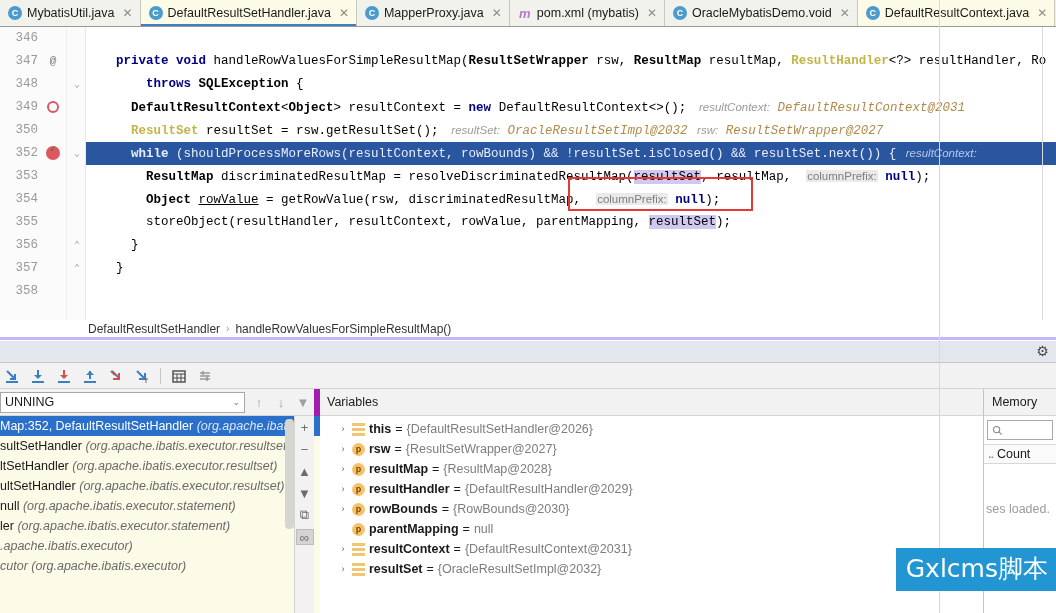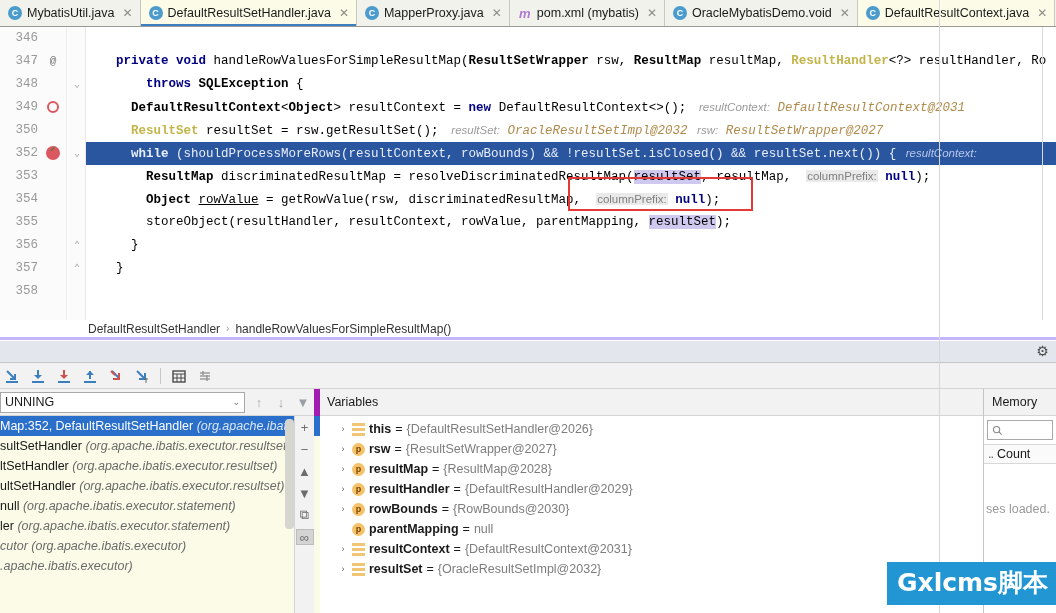--- a/index.html
+++ b/index.html
@@ -256,24 +256,24 @@
     font-size: 12.5px; color: #1a1a1a;
   }
   .mem-colhead .dots { color: #6a6a6a; letter-spacing: -1px; }
   .mem-msg {
     margin-top: 38px; padding-left: 2px;
     font-size: 12.5px; color: #9a9a9a; white-space: nowrap;
   }
 
   
   .watermark {
-    position: absolute; right: 0; bottom: 8px;
+    position: absolute; right: 0; bottom: 22px;
     background: #2196d3; color: #ffffff;
     font-family: "DejaVu Sans", sans-serif;
-    font-weight: bold; font-size: 25px;
+    font-weight: normal; font-size: 25px;
     padding: 4px 8px 6px 10px;
     letter-spacing: 0px;
     white-space: nowrap;
   }
   .wm-divider {
     position: absolute; right: 116px; bottom: 0; width: 1px; height: 613px;
     background: #d8d8d8;
   }
 </style>
 </head>
@@ -463,22 +463,22 @@
           <div class="fr-icon">↓</div>
           <div class="fr-icon">▼</div>
         </div>
         <div class="frames-list" id="frames-host">
             <div class="frame-row active"><span>Map:352, DefaultResultSetHandler </span><span class="pkg">(org.apache.ibatis.</span></div>
             <div class="frame-row"><span>sultSetHandler </span><span class="pkg">(org.apache.ibatis.executor.resultset)</span></div>
             <div class="frame-row"><span>ltSetHandler </span><span class="pkg">(org.apache.ibatis.executor.resultset)</span></div>
             <div class="frame-row"><span>ultSetHandler </span><span class="pkg">(org.apache.ibatis.executor.resultset)</span></div>
             <div class="frame-row"><span>null </span><span class="pkg">(org.apache.ibatis.executor.statement)</span></div>
             <div class="frame-row"><span>ler </span><span class="pkg">(org.apache.ibatis.executor.statement)</span></div>
+            <div class="frame-row"><span></span><span class="pkg">.apache.ibatis.executor)</span></div>
             <div class="frame-row"><span></span><span class="pkg">cutor (org.apache.ibatis.executor)</span></div>
-            <div class="frame-row"><span></span><span class="pkg">.apache.ibatis.executor)</span></div>
           </div>
         <div class="frames-scroll"></div>
         <div class="frames-vtool">
           <div class="vt-btn">+</div>
           <div class="vt-btn">−</div>
           <div class="vt-btn">▲</div>
           <div class="vt-btn">▼</div>
           <div class="vt-btn">⧉</div>
           <div class="vt-btn boxed">∞</div>
         </div>

